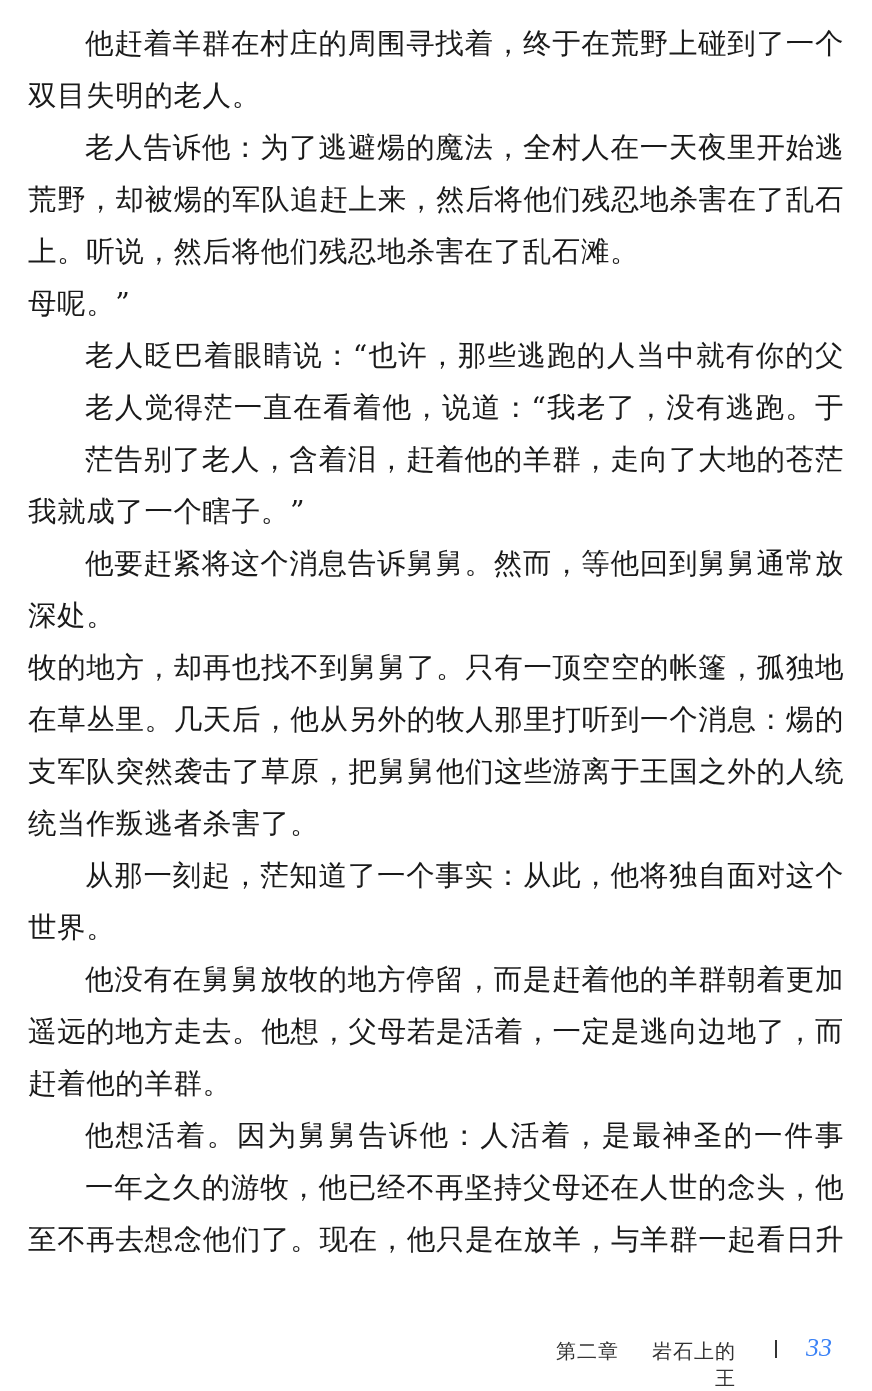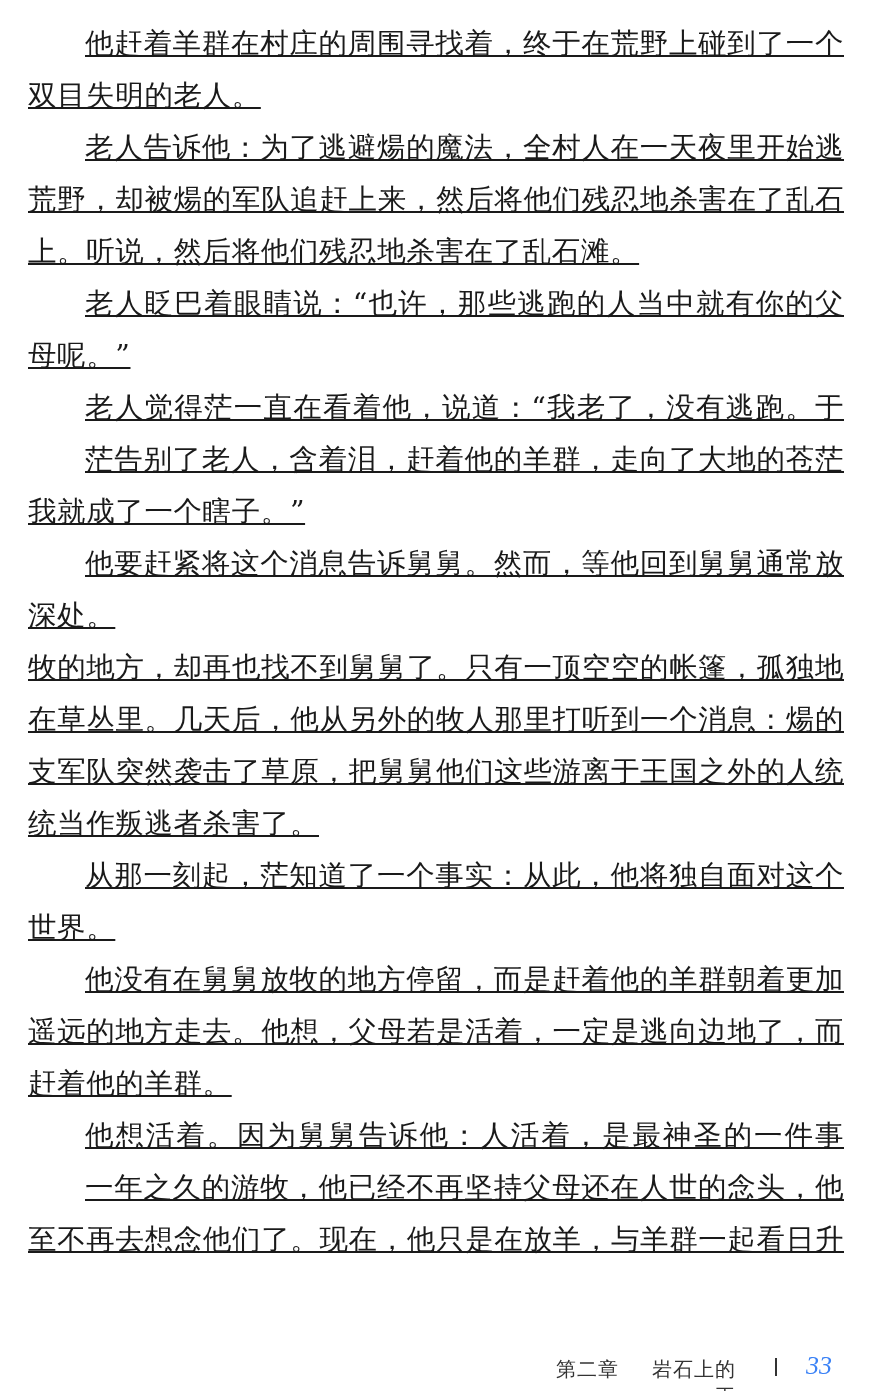--- a/index.html
+++ b/index.html
@@ -20,38 +20,36 @@
       left: 28px;
       top: 18px;
       width: 816px;
     }
     .line {
       height: 52px;
       line-height: 52px;
       font-size: 28.5px;
       white-space: nowrap;
       letter-spacing: 0.6px;
-      text-decoration: underline;
     }
     .line.indent {
       padding-left: 57px;
     }
     .line.justify {
       text-align: justify;
       text-align-last: justify;
       white-space: normal;
       overflow: hidden;
     }
     .footer {
       position: absolute;
       left: 0;
       top: 1332px;
       width: 736px;
       height: 40px;
-      margin-top: 18px;
     }
     .footer-chapter {
       position: absolute;
       left: 556px;
       top: 6px;
       font-family: "DejaVu Sans", "Liberation Sans", sans-serif;
       font-size: 20px;
       color: #333333;
       letter-spacing: 1px;
     }
@@ -85,22 +83,22 @@
   </style>
 </head>
 <body>
 
 <div class="page">
   <div class="line justify indent">他赶着羊群在村庄的周围寻找着，终于在荒野上碰到了一个</div>
   <div class="line">双目失明的老人。</div>
   <div class="line justify indent">老人告诉他：为了逃避煬的魔法，全村人在一天夜里开始逃往</div>
   <div class="line justify">荒野，却被煬的军队追赶上来，然后将他们残忍地杀害在了乱石滩</div>
   <div class="line">上。听说，然后将他们残忍地杀害在了乱石滩。</div>
+  <div class="line">母呢。”</div>
   <div class="line justify indent">老人眨巴着眼睛说：“也许，那些逃跑的人当中就有你的父</div>
-  <div class="line">母呢。”</div>
   <div class="line justify indent">老人觉得茫一直在看着他，说道：“我老了，没有逃跑。于是，</div>
   <div class="line justify indent">茫告别了老人，含着泪，赶着他的羊群，走向了大地的苍茫</div>
   <div class="line">我就成了一个瞎子。”</div>
   <div class="line justify indent">他要赶紧将这个消息告诉舅舅。然而，等他回到舅舅通常放</div>
   <div class="line">深处。</div>
   <div class="line justify">牧的地方，却再也找不到舅舅了。只有一顶空空的帐篷，孤独地立</div>
   <div class="line justify">在草丛里。几天后，他从另外的牧人那里打听到一个消息：煬的一</div>
   <div class="line justify">支军队突然袭击了草原，把舅舅他们这些游离于王国之外的人统</div>
   <div class="line">统当作叛逃者杀害了。</div>
   <div class="line justify indent">从那一刻起，茫知道了一个事实：从此，他将独自面对这个</div>

